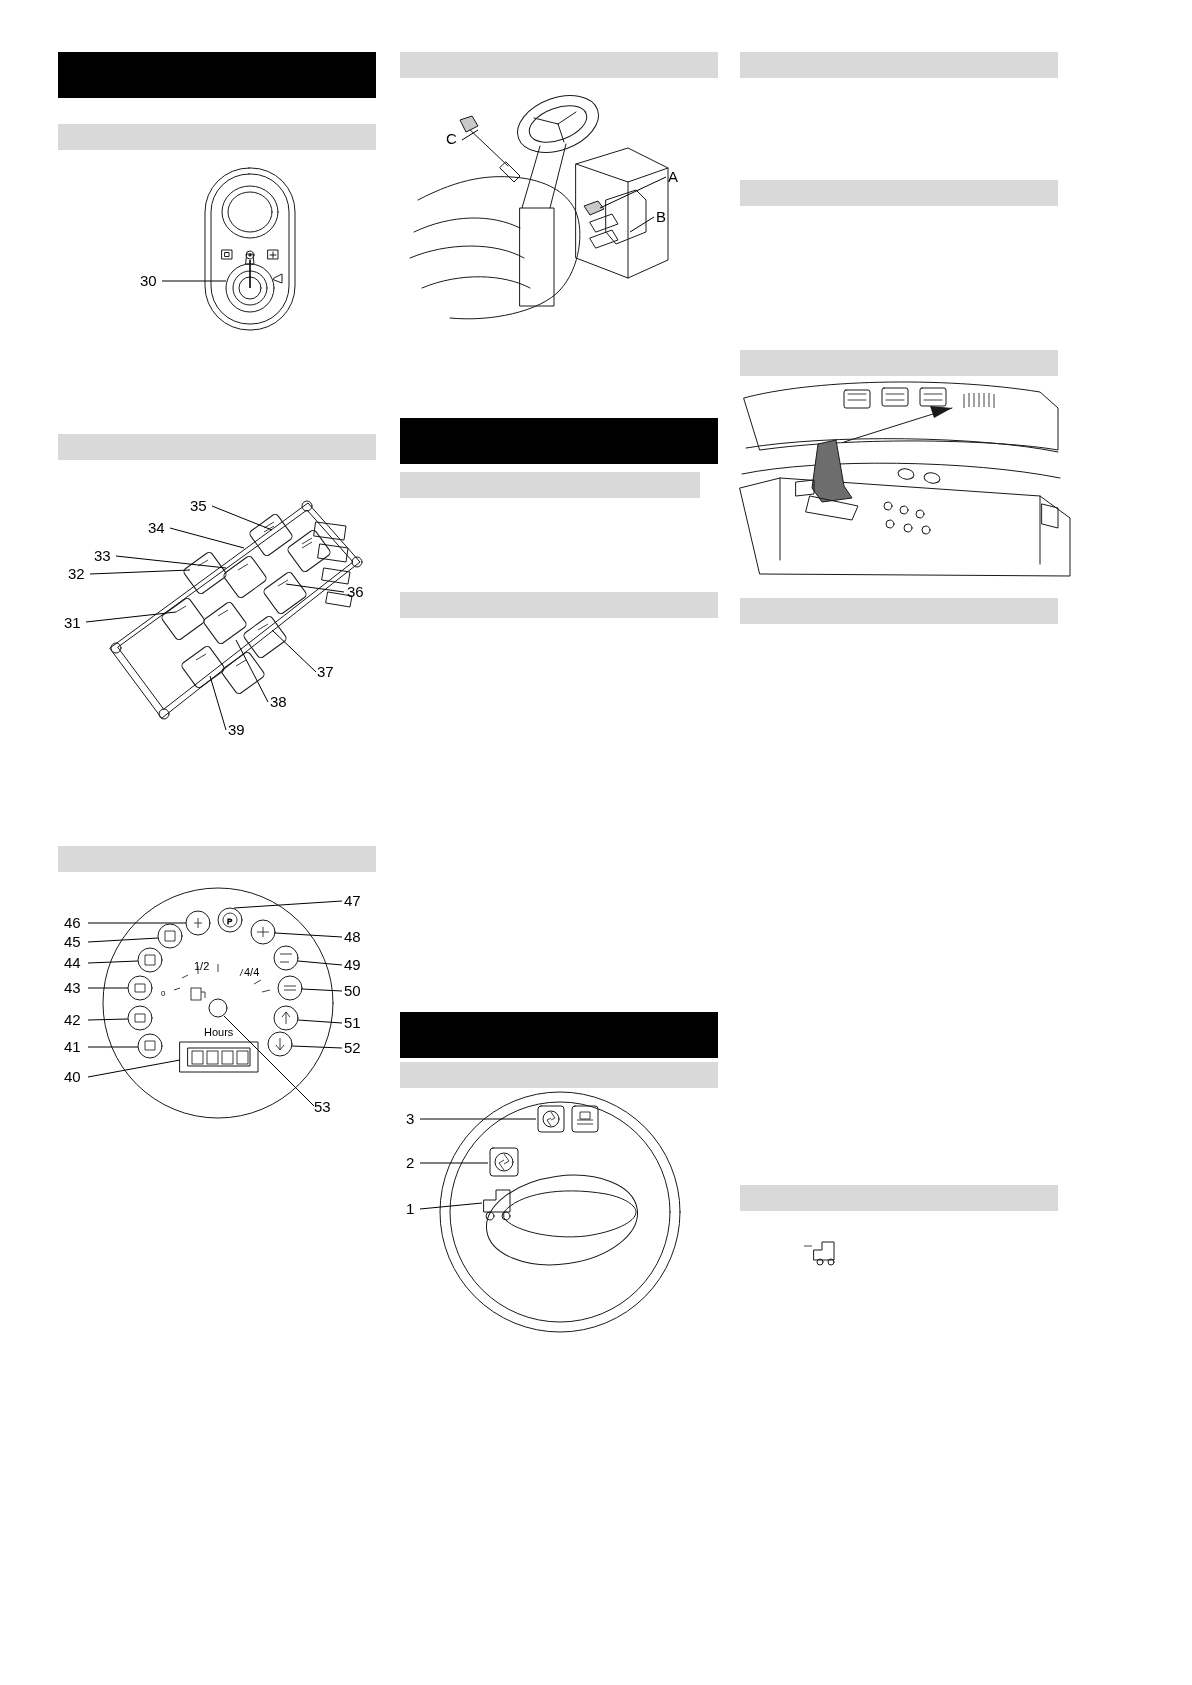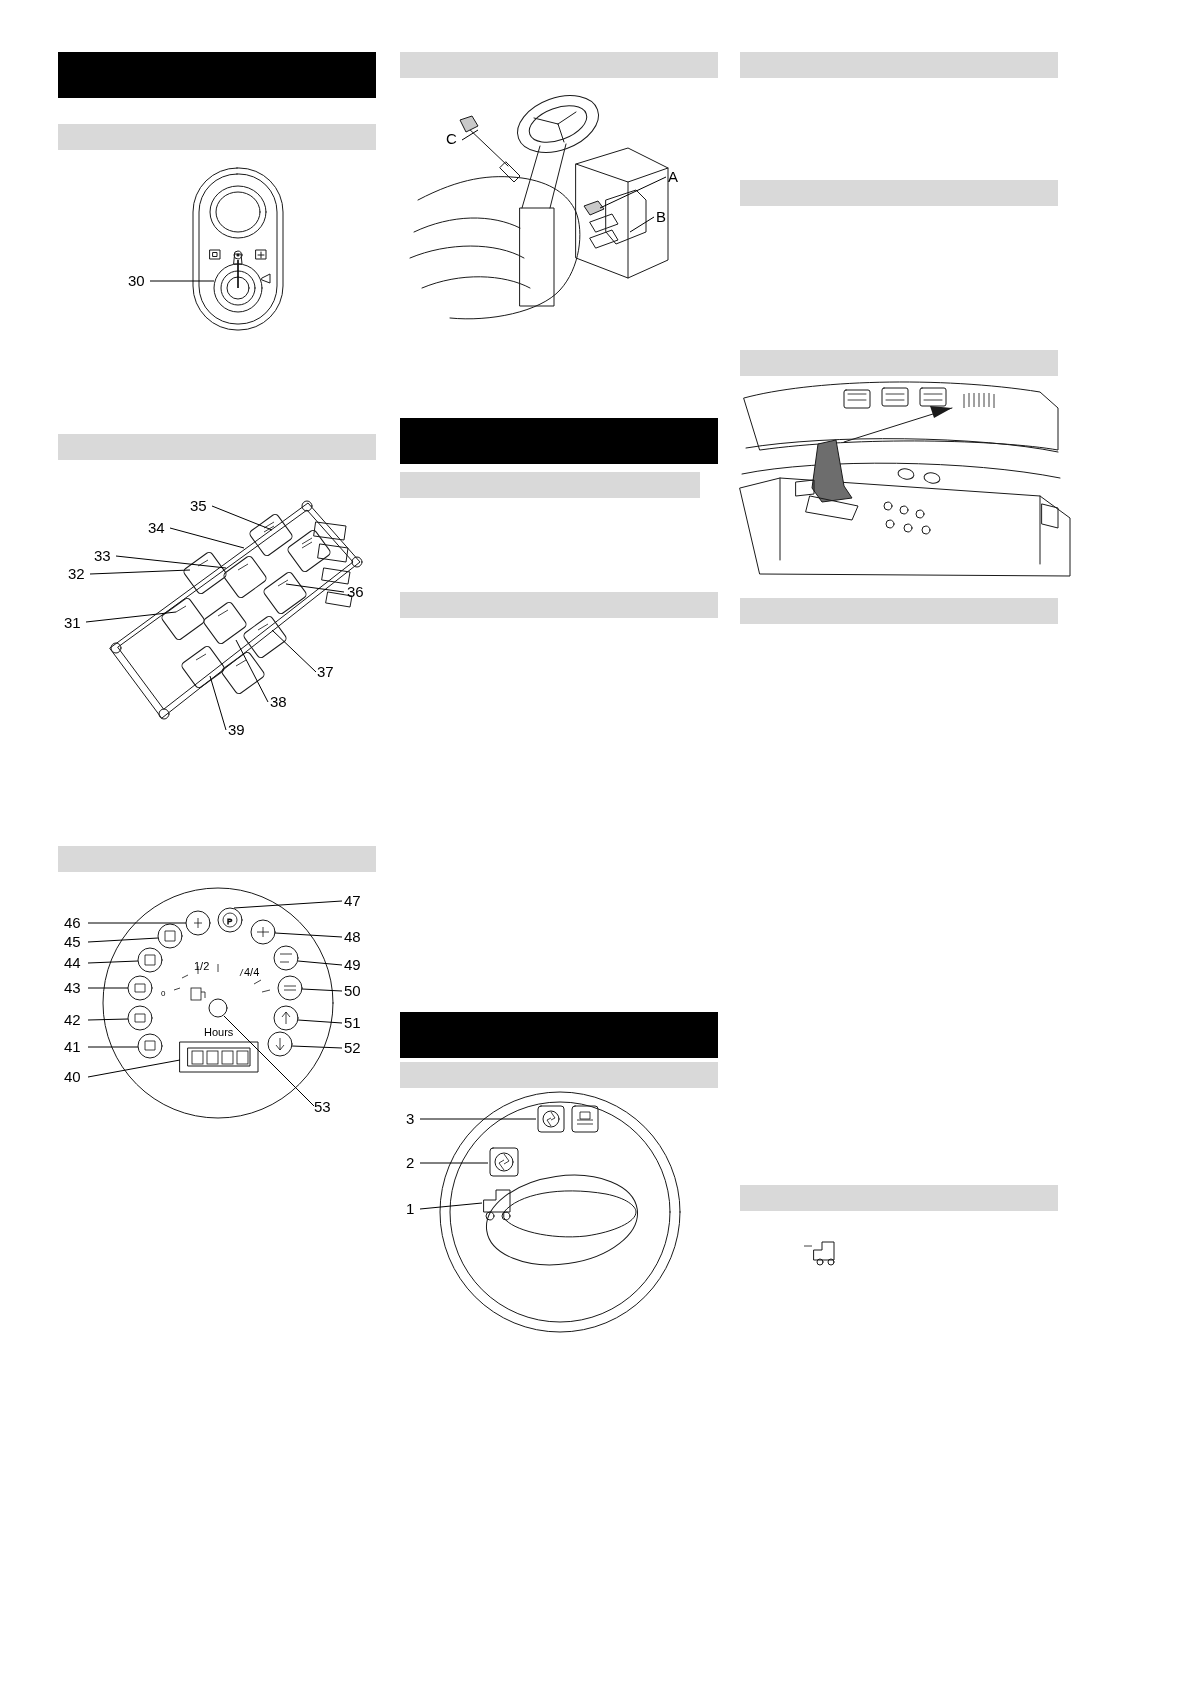--- a/index.html
+++ b/index.html
@@ -65,21 +65,21 @@
 <body>
 
 <div class="page">
 
   <div class="col" id="col-left">
 
     <div class="block black-bar" style="top:52px; left:0; width:318px;"></div>
 
     <div class="block grey-bar" style="top:124px; left:0; width:318px;"></div>
 
-    <div class="block" style="top:160px; left:0; width:318px; height:200px;">
+    <div class="block" style="top:160px; left:12px; width:318px; height:200px;">
       <svg width="318" height="200" viewBox="0 0 318 200">
 
         <rect class="sketch" x="135" y="8" width="90" height="162" rx="44" ry="44" fill="#ffffff"></rect>
         <rect class="sketch" x="141" y="14" width="78" height="150" rx="38" ry="38" fill="#ffffff"></rect>
 
         <ellipse class="sketch" cx="180" cy="52" rx="28" ry="26" fill="#ffffff"></ellipse>
         <ellipse class="sketch" cx="180" cy="52" rx="22" ry="20" fill="#ffffff"></ellipse>
 
         <rect class="sketch" x="152" y="90" width="10" height="9"></rect>
         <rect class="sketch" x="155" y="92.5" width="4" height="4" fill="#1a1a1a"></rect>

